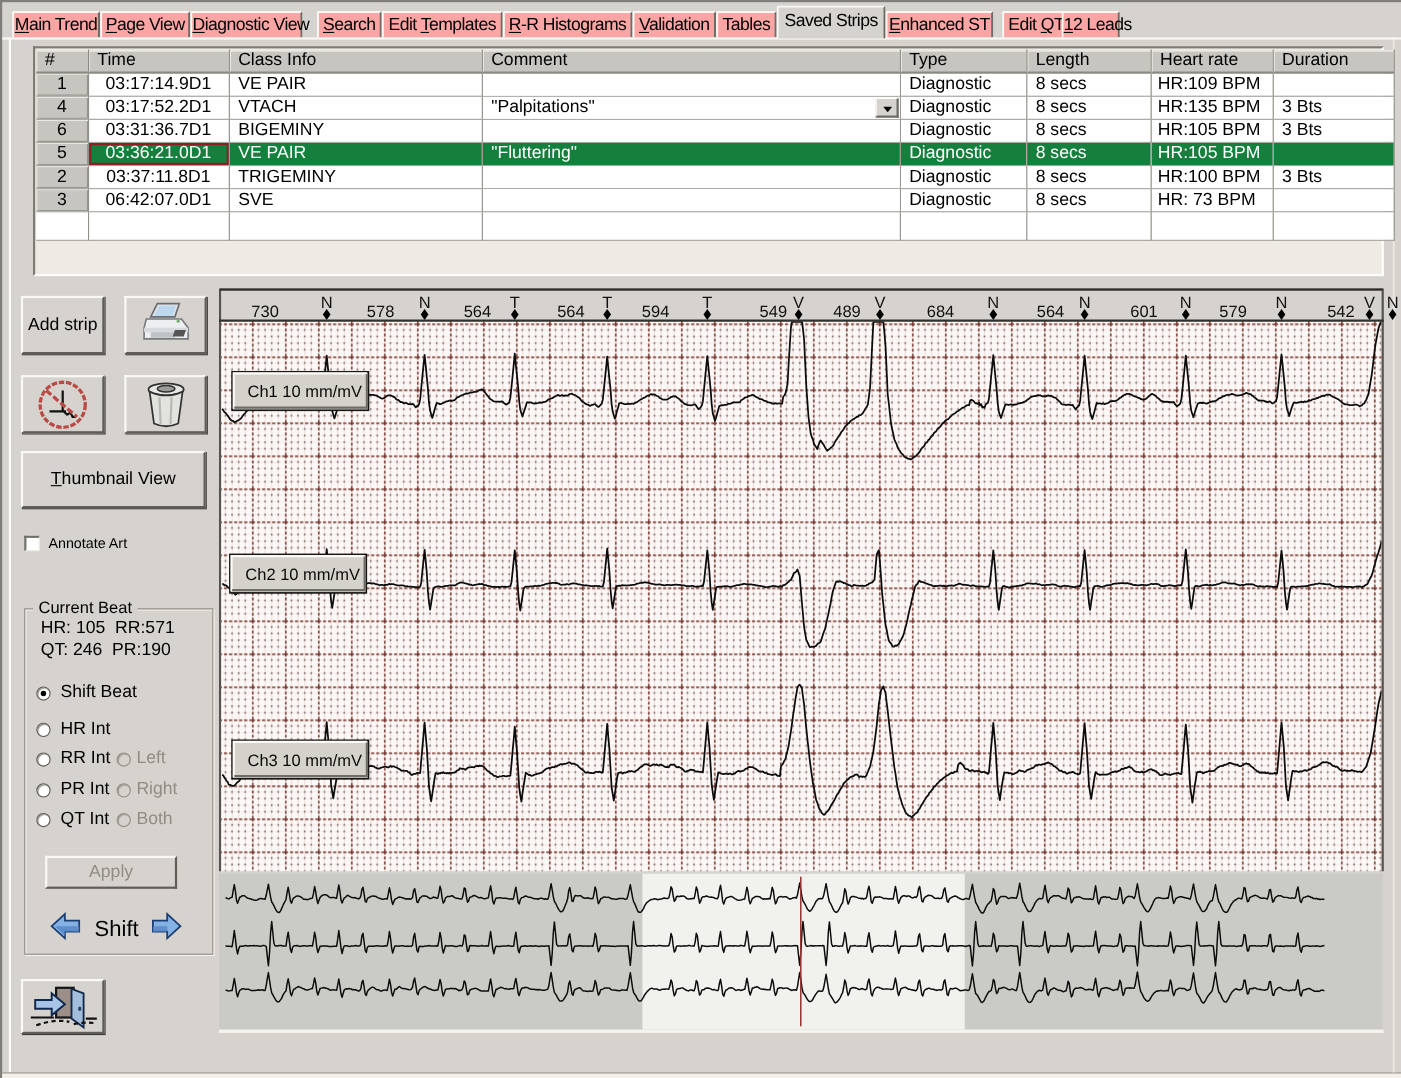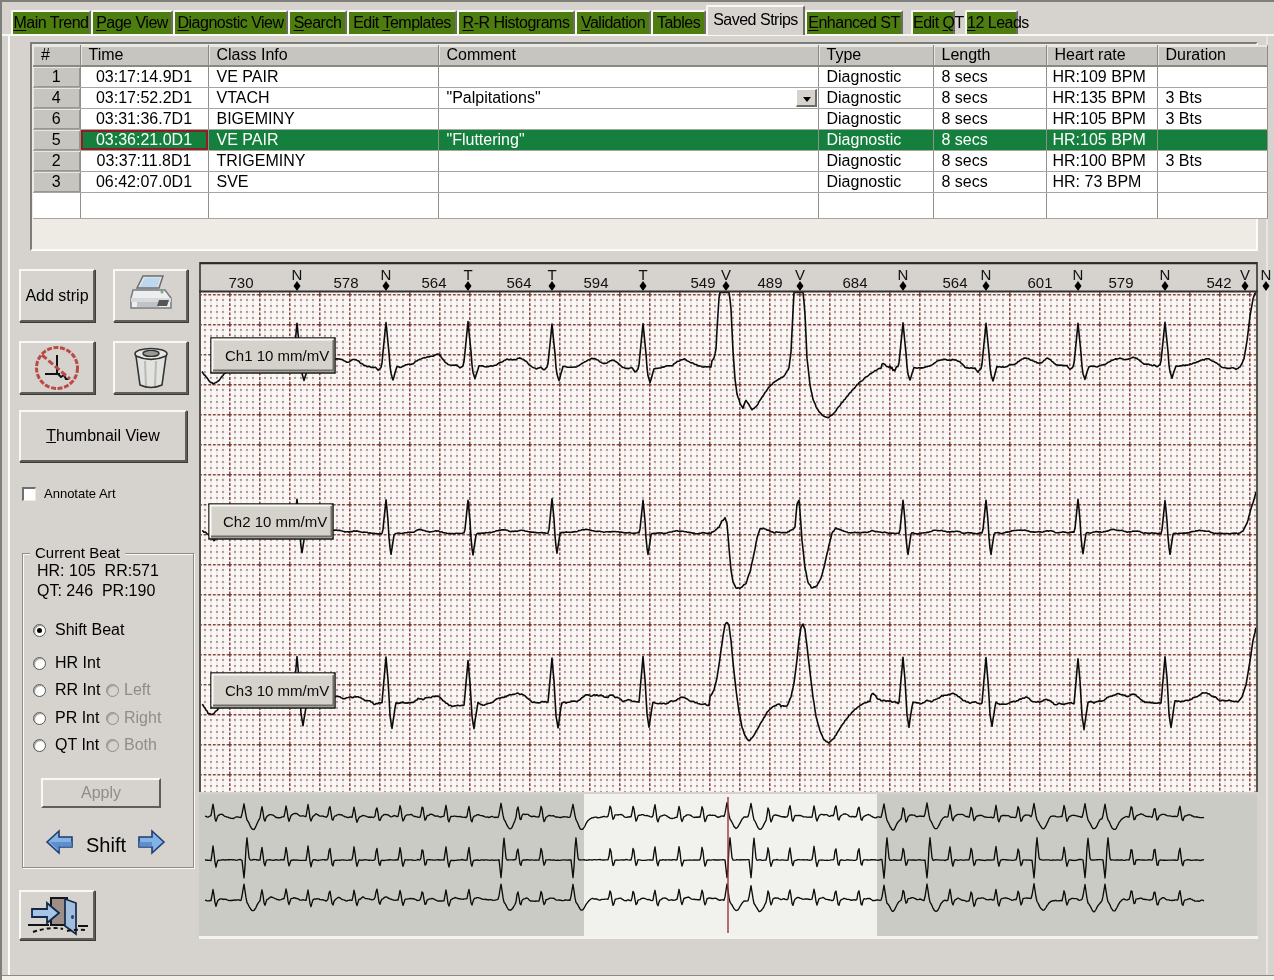--- a/index.html
+++ b/index.html
@@ -6,21 +6,21 @@
 
 
 #topline { left:0; top:0; width:1274px; height:2px; background:#807e78; }
 #leftline { left:0; top:0; width:2px; height:980px; background:#807e78; }
 #leftwhite { left:8px; top:34px; width:2px; height:941px; background:#fdfcf8; }
 #botdark { left:2px; top:975px; width:1272px; height:1px; background:#8a887f; }
 #botlight { left:2px; top:976px; width:1272px; height:4px; background:#f3f0e9; }
 #rightwhite { left:1266px; top:34px; width:2px; height:941px; background:#e8e5de; }
 
 
-.tab { position:absolute; top:10px; height:24px; background:#4d7c0f; border-top:2px solid #f8f7f3; border-left:2px solid #f8f7f3; border-right:2px solid #6e6c66; border-top-left-radius:2px; border-top-right-radius:2px; font-size:16px; letter-spacing:-0.5px; color:#000; text-align:center; line-height:22px; z-index:2; white-space:nowrap; }
+.tab { position:absolute; top:10px; height:24px; background:#fca5a5; border-top:2px solid #f8f7f3; border-left:2px solid #f8f7f3; border-right:2px solid #6e6c66; border-top-left-radius:2px; border-top-right-radius:2px; font-size:16px; letter-spacing:-0.5px; color:#000; text-align:center; line-height:22px; z-index:2; white-space:nowrap; }
 .tab.active { top:5px; height:30px; line-height:26px; z-index:4; background:#d6d3ce; }
 #tabline { left:2px; top:34px; width:1272px; height:2px; background:#f8f7f3; z-index:3; }
 .tab u { text-decoration:underline; text-underline-offset:2px; }
 
 
 #tablebox { left:30px; top:42px; width:1228px; height:209px; background:#edebe3; border-top:2px solid #7e7c76; border-left:2px solid #7e7c76; border-right:2px solid #fdfcf9; border-bottom:2px solid #fdfcf9; }
 #grid { position:absolute; left:33px; top:45px; border-collapse:collapse; table-layout:fixed; font-size:16px; color:#000; z-index:1; }
 #grid td { height:21px; border-right:1px solid #908f89; border-bottom:1px solid #a6a5a0; background:#fff; padding:0 0 0 8px; white-space:nowrap; overflow:hidden; }
 #grid tr.hd td { background:#c6c5c0; border-bottom:2px solid #8a8a84; border-right:1px solid #8a8a84; box-shadow:inset 1px 2px 0 #e8e7e2; }
 #grid td.nc { background:#c6c5c0; text-align:center; padding:0; box-shadow:inset 1px 1px 0 #e8e7e2, inset -1px -1px 0 #98978f; }
@@ -68,28 +68,28 @@
 </style></head>
 <body>
 <div class="abs" id="topline"></div>
 <div class="abs" id="leftline"></div>
 <div class="abs" id="leftwhite"></div>
 <div class="abs" id="botdark"></div>
 <div class="abs" id="botlight"></div>
 <div class="abs" id="rightwhite"></div>
 <div class="tab" style="left:11px;width:80px"><u>M</u>ain Trend</div>
 <div class="tab" style="left:91px;width:82px"><u>P</u>age View</div>
-<div class="tab" style="left:173px;width:115px"><u>D</u>iagnostic View</div>
+<div class="tab" style="left:173px;width:102px"><u>D</u>iagnostic View</div>
 <div class="tab" style="left:288px;width:59px"><u>S</u>earch</div>
 <div class="tab" style="left:347px;width:110px">Edit <u>T</u>emplates</div>
 <div class="tab" style="left:457px;width:118px"><u>R</u>-R Histograms</div>
 <div class="tab" style="left:575px;width:76px"><u>V</u>alidation</div>
 <div class="tab" style="left:651px;width:55px">Tables</div>
 <div class="tab" style="left:805px;width:98px"><u>E</u>nhanced ST</div>
-<div class="tab" style="left:911px;width:44px">Edit <u>Q</u>T</div>
+<div class="tab" style="left:911px;width:62px">Edit <u>Q</u>T</div>
 <div class="tab" style="left:965px;width:53px"><u>1</u>2 Leads</div>
 <div class="tab active" style="left:706px;width:99px">Saved Strips</div>
 <div class="abs" id="tabline"></div>
 <div class="abs" id="tablebox"></div>
 <table id="grid">
     <tbody>
       <tr class="hd">
         <td style="width:47px">#</td>
         <td style="width:128px">Time</td>
         <td style="width:230px">Class Info</td>

